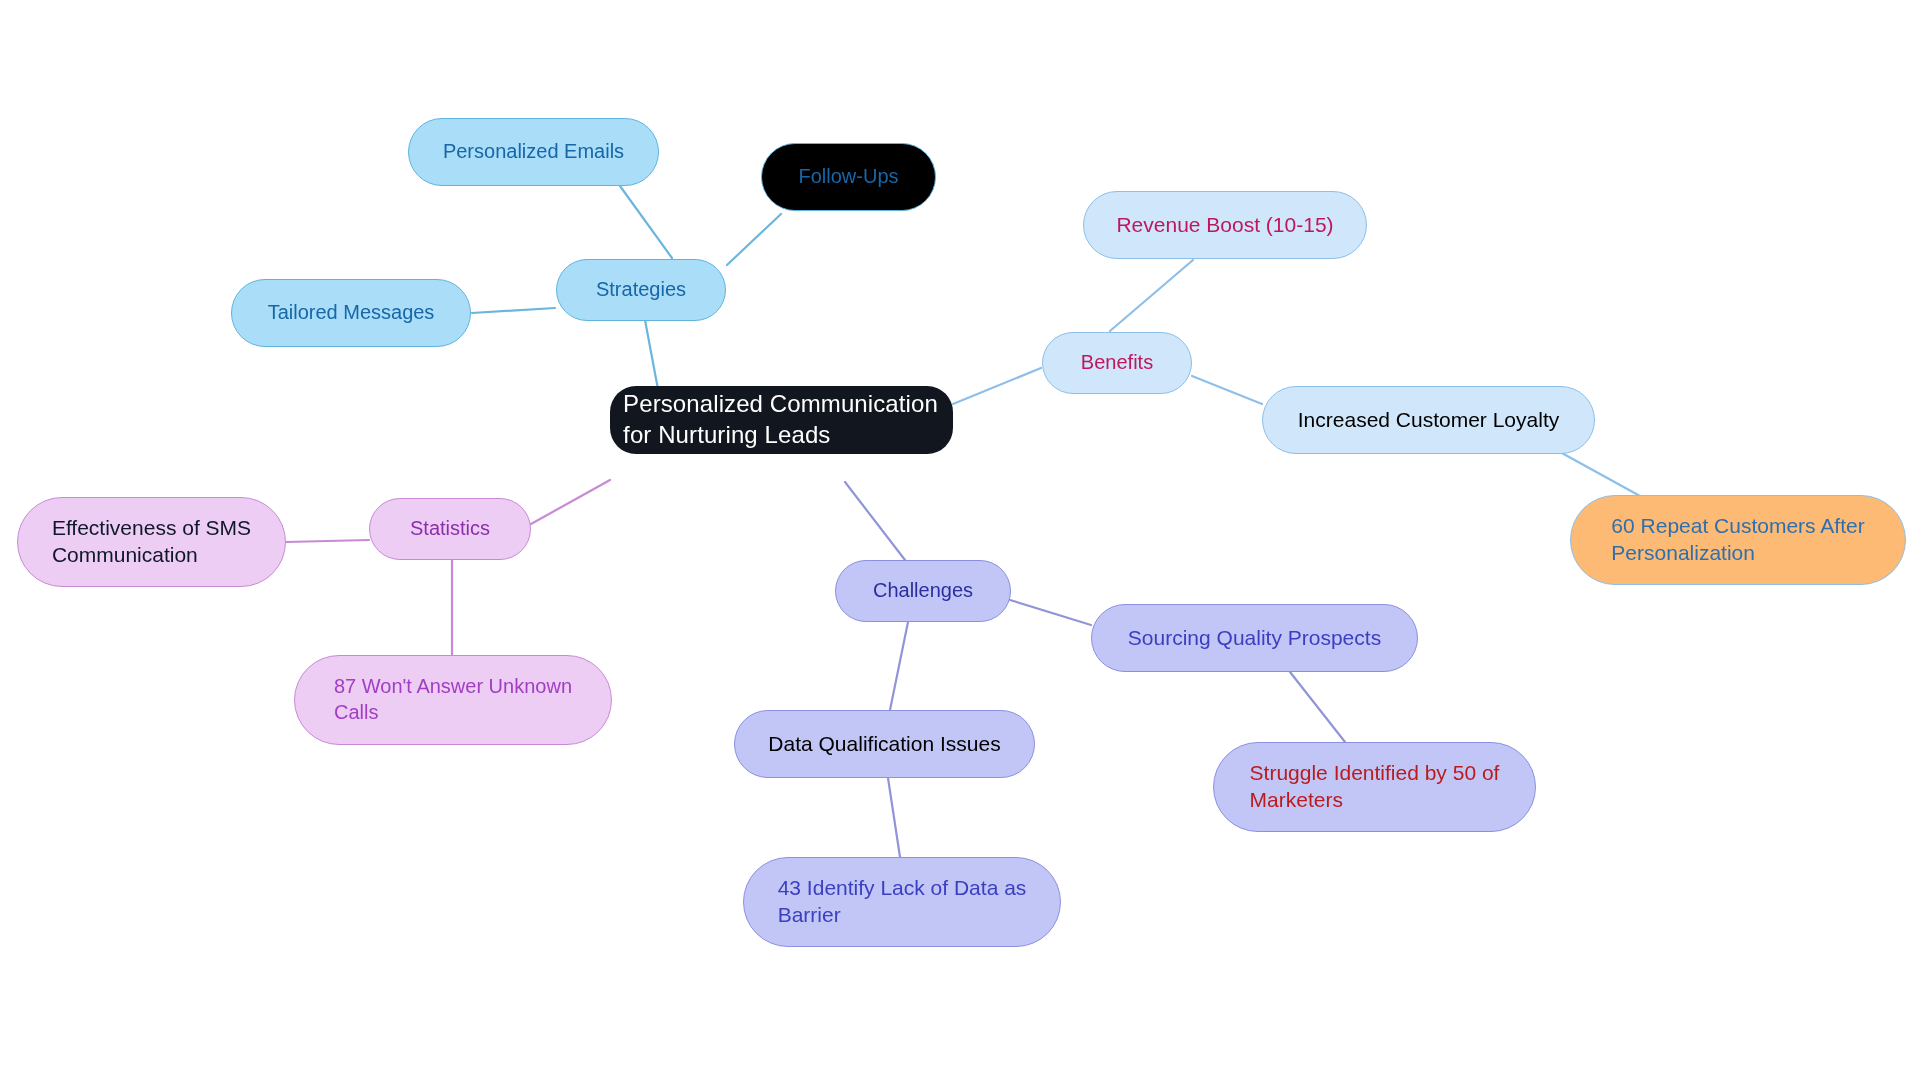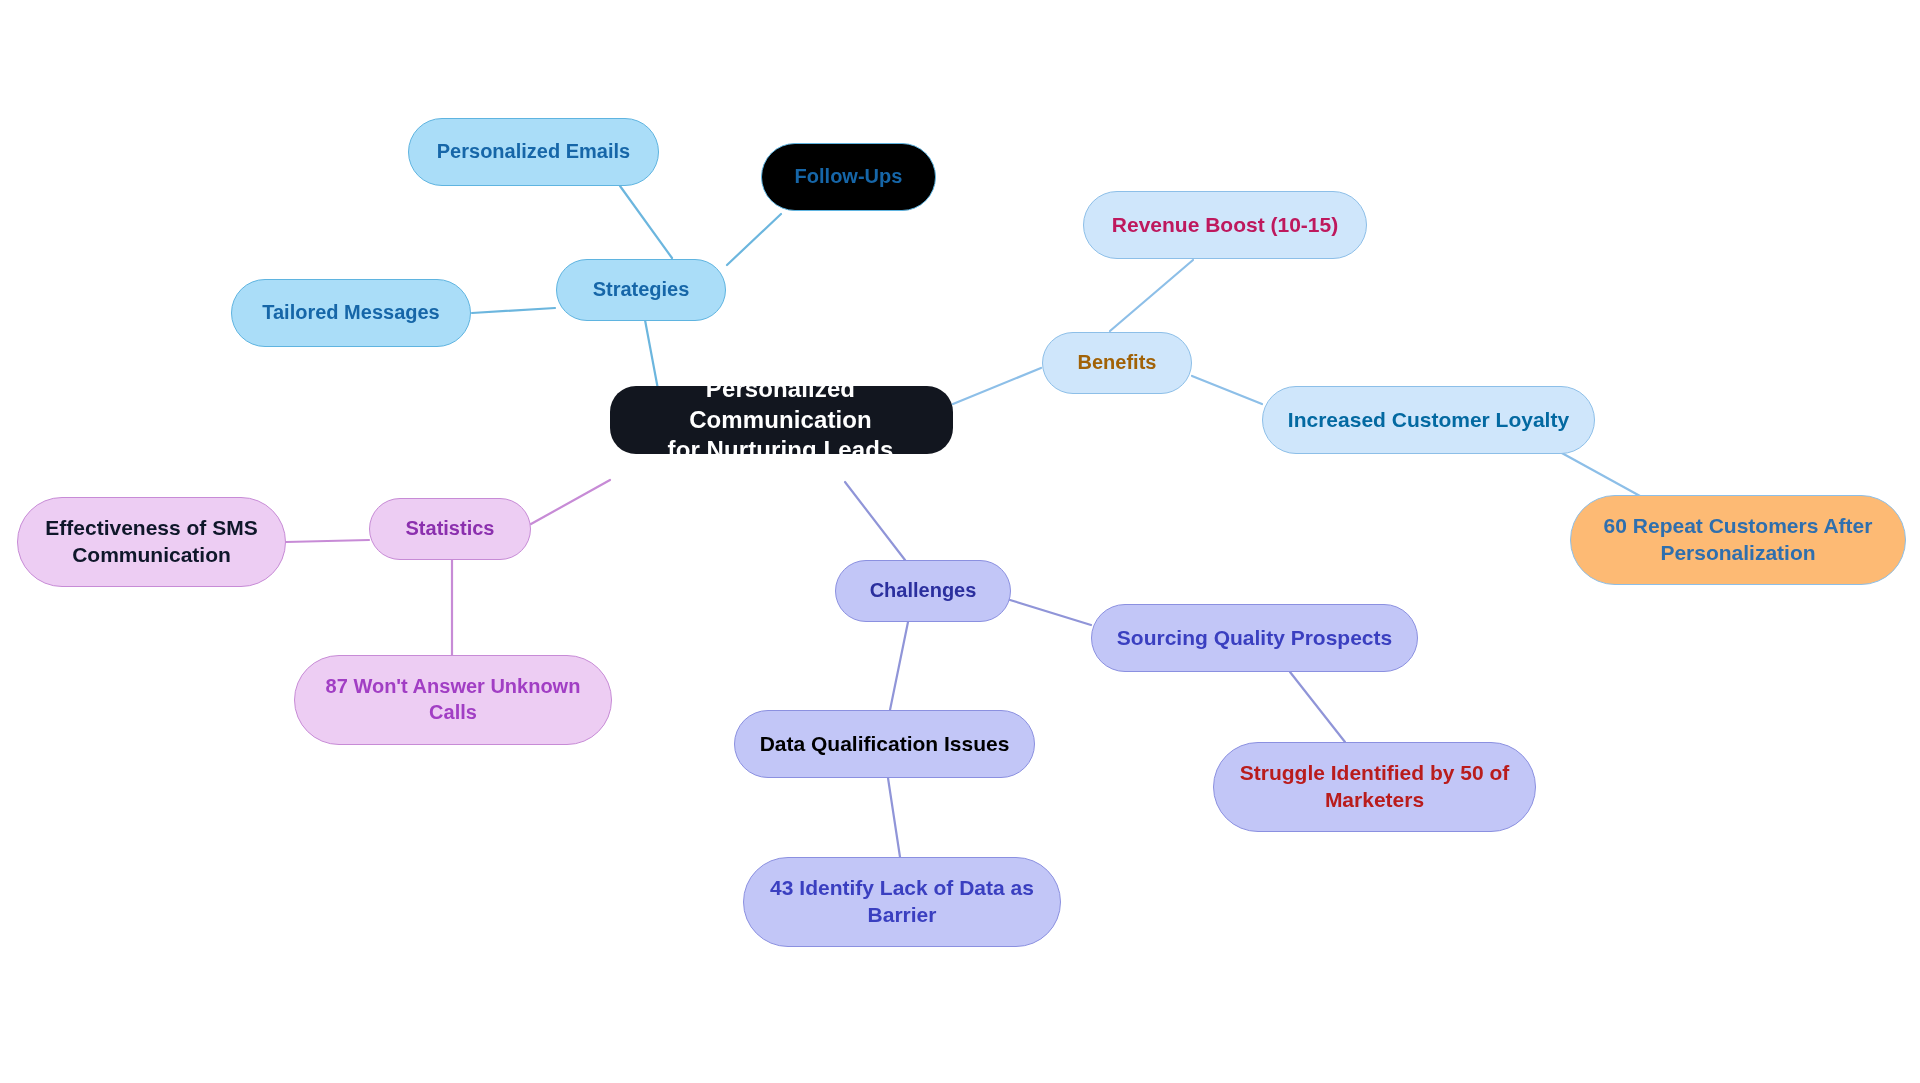--- a/index.html
+++ b/index.html
@@ -24,28 +24,27 @@
     width: 1920px;
     height: 1083px;
     pointer-events: none;
   }
   .node {
     position: absolute;
     box-sizing: border-box;
     display: flex;
     align-items: center;
     justify-content: center;
-    text-align: center;
+    text-align: left;
     border-radius: 999px;
     border-style: solid;
     border-width: 1.5px;
     line-height: 1.28;
     white-space: pre-line;
     padding: 0 14px;
-    font-weight: bold;
   }
   .node.root {
     border-radius: 26px;
     border-width: 0;
     font-size: 24px;
     letter-spacing: 0.1px;
   }
 </style>
 </head>
 <body>
@@ -69,23 +68,23 @@
       <line x1="369" y1="540" x2="286" y2="542" stroke="#c78bd6" stroke-width="2.2" stroke-linecap="round"></line>
       <line x1="452" y1="560" x2="452" y2="655" stroke="#c78bd6" stroke-width="2.2" stroke-linecap="round"></line>
     </svg>
   <div id="nodes">
       <div class="node root" style="left: 610px; top: 386px; width: 343px; height: 68px; background: rgb(18, 22, 31); border-color: rgb(18, 22, 31); color: rgb(255, 255, 255); font-size: 24px; padding-left: 12px;"><span>Personalized Communication
 for Nurturing Leads</span></div>
       <div class="node" style="left: 556px; top: 259px; width: 170px; height: 62px; background: rgb(170, 221, 248); border-color: rgb(95, 180, 224); color: rgb(22, 102, 168); font-size: 20px;"><span>Strategies</span></div>
       <div class="node" style="left: 408px; top: 118px; width: 251px; height: 68px; background: rgb(170, 221, 248); border-color: rgb(95, 180, 224); color: rgb(22, 102, 168); font-size: 20px;"><span>Personalized Emails</span></div>
       <div class="node" style="left: 761px; top: 143px; width: 175px; height: 68px; background: #000000; border-color: rgb(95, 180, 224); color: rgb(22, 102, 168); font-size: 20px;"><span>Follow-Ups</span></div>
       <div class="node" style="left: 231px; top: 279px; width: 240px; height: 68px; background: rgb(170, 221, 248); border-color: rgb(95, 180, 224); color: rgb(22, 102, 168); font-size: 20px;"><span>Tailored Messages</span></div>
-      <div class="node" style="left: 1042px; top: 332px; width: 150px; height: 62px; background: rgb(207, 230, 251); border-color: rgb(141, 191, 232); color: #a16207; font-size: 20px;"><span>Benefits</span></div>
+      <div class="node" style="left: 1042px; top: 332px; width: 150px; height: 62px; background: rgb(207, 230, 251); border-color: rgb(141, 191, 232); color: #be185d; font-size: 20px;"><span>Benefits</span></div>
       <div class="node" style="left: 1083px; top: 191px; width: 284px; height: 68px; background: rgb(207, 230, 251); border-color: rgb(141, 191, 232); color: #be185d; font-size: 21px;"><span>Revenue Boost (10-15)</span></div>
-      <div class="node" style="left: 1262px; top: 386px; width: 333px; height: 68px; background: rgb(207, 230, 251); border-color: rgb(141, 191, 232); color: #0369a1; font-size: 21px;"><span>Increased Customer Loyalty</span></div>
+      <div class="node" style="left: 1262px; top: 386px; width: 333px; height: 68px; background: rgb(207, 230, 251); border-color: rgb(141, 191, 232); color: #000000; font-size: 21px;"><span>Increased Customer Loyalty</span></div>
       <div class="node" style="left: 1570px; top: 495px; width: 336px; height: 90px; background: #fdba74; border-color: rgb(141, 191, 232); color: rgb(47, 111, 174); font-size: 21px;"><span>60 Repeat Customers After
 Personalization</span></div>
       <div class="node" style="left: 835px; top: 560px; width: 176px; height: 62px; background: rgb(194, 198, 247); border-color: rgb(139, 144, 224); color: rgb(43, 47, 158); font-size: 20px;"><span>Challenges</span></div>
       <div class="node" style="left: 1091px; top: 604px; width: 327px; height: 68px; background: rgb(194, 198, 247); border-color: rgb(139, 144, 224); color: rgb(58, 63, 192); font-size: 21px;"><span>Sourcing Quality Prospects</span></div>
       <div class="node" style="left: 1213px; top: 742px; width: 323px; height: 90px; background: rgb(194, 198, 247); border-color: rgb(139, 144, 224); color: #b91c1c; font-size: 21px;"><span>Struggle Identified by 50 of
 Marketers</span></div>
       <div class="node" style="left: 734px; top: 710px; width: 301px; height: 68px; background: rgb(194, 198, 247); border-color: rgb(139, 144, 224); color: #000000; font-size: 21px;"><span>Data Qualification Issues</span></div>
       <div class="node" style="left: 743px; top: 857px; width: 318px; height: 90px; background: rgb(194, 198, 247); border-color: rgb(139, 144, 224); color: rgb(58, 63, 192); font-size: 21px;"><span>43 Identify Lack of Data as
 Barrier</span></div>
       <div class="node" style="left: 369px; top: 498px; width: 162px; height: 62px; background: rgb(237, 205, 243); border-color: rgb(199, 139, 214); color: rgb(139, 47, 174); font-size: 20px;"><span>Statistics</span></div>

